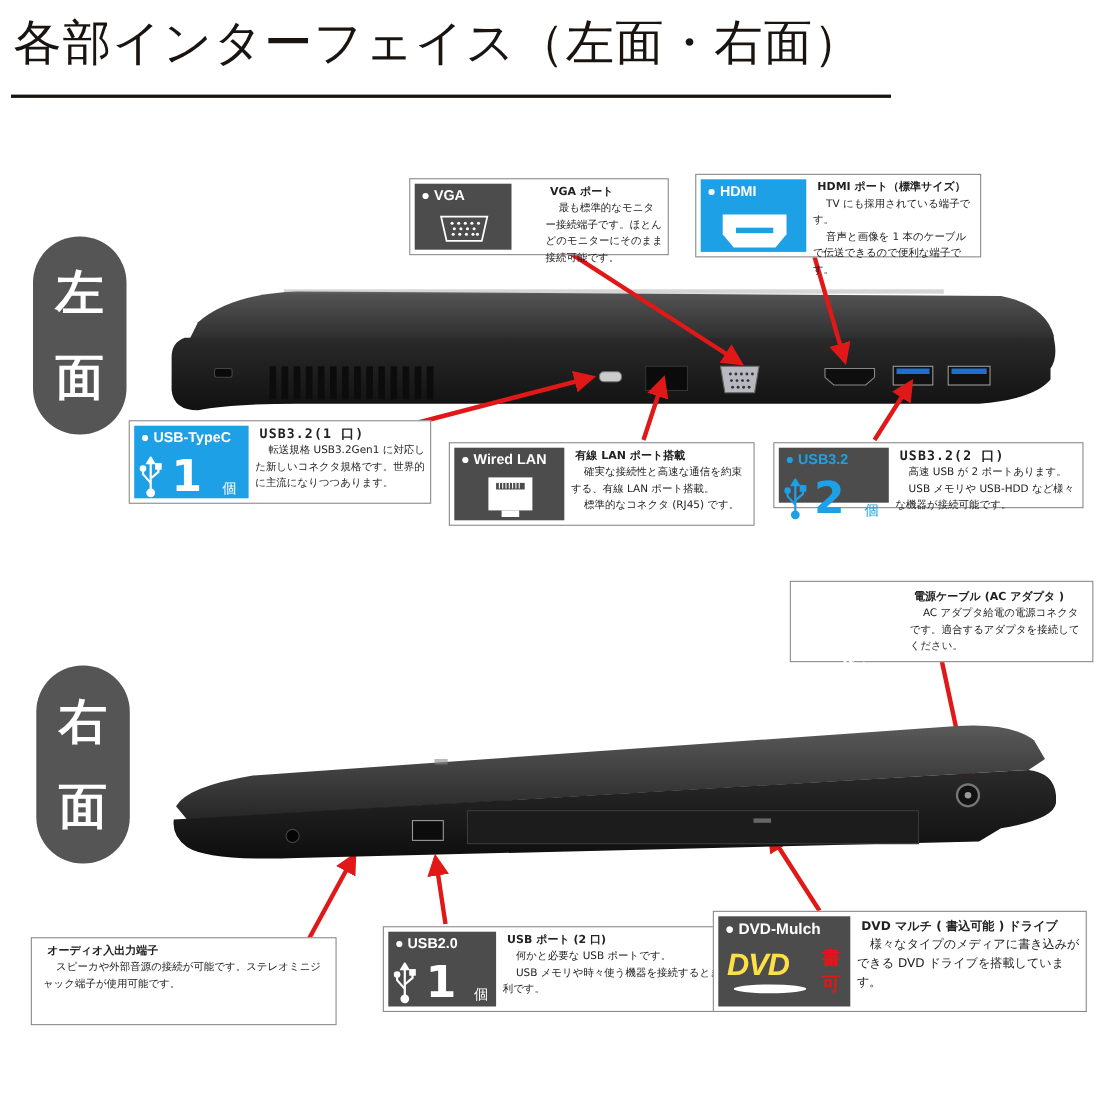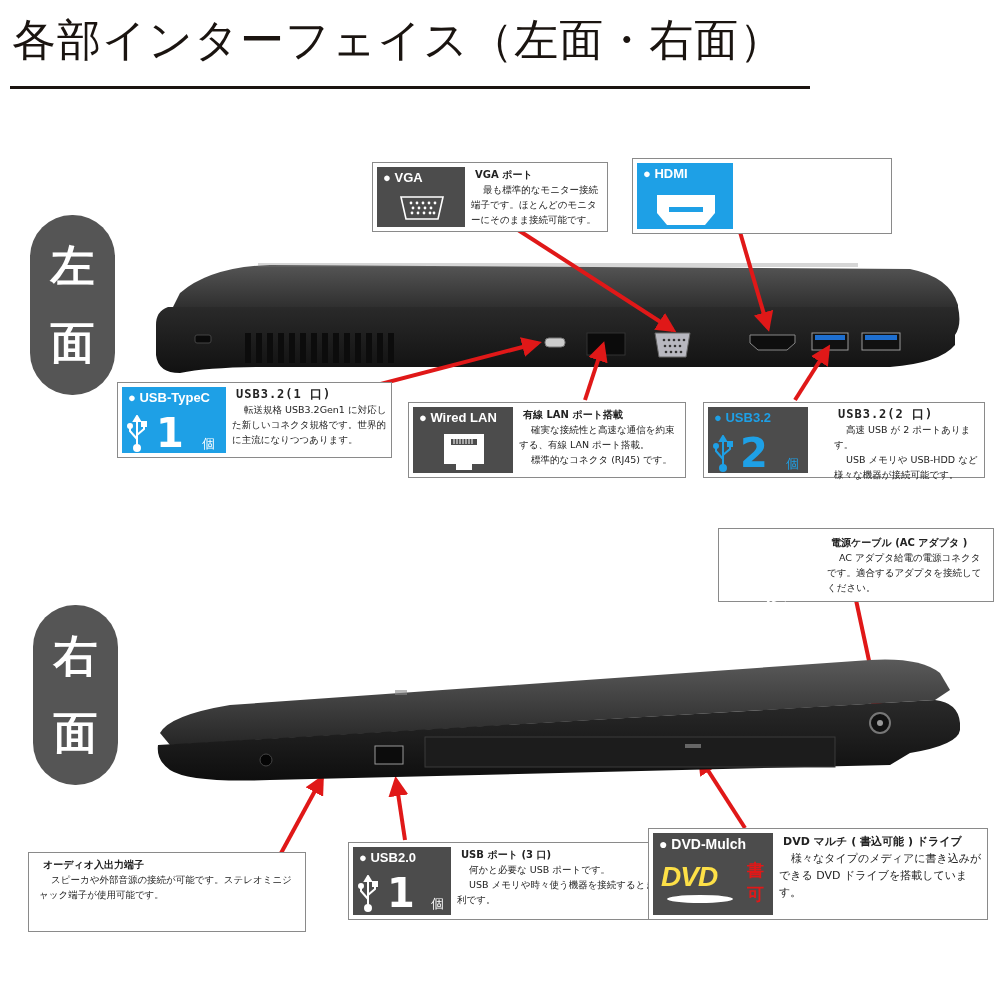--- a/index.html
+++ b/index.html
@@ -119,21 +119,21 @@
     <line x1="300" y1="405" x2="538" y2="343"></line>
     <line x1="585" y1="400" x2="603" y2="345"></line>
     <line x1="795" y1="400" x2="828" y2="348"></line>
     <line x1="856" y1="600" x2="880" y2="712"></line>
     <line x1="280" y1="855" x2="322" y2="778"></line>
     <line x1="405" y1="840" x2="396" y2="780"></line>
     <line x1="745" y1="828" x2="700" y2="758"></line>
   </g>
 </svg>
 
-<div class="card" style="left:372px; top:162px; width:236px; height:70px;">
+<div class="card" style="left:372px; top:162px; width:236px; height:70px;gap:25px;">
   <div class="badge dark" style="width:88px;">
     <span class="blabel">● VGA</span>
     <svg style="position:absolute; left:22px; top:28px;" width="46" height="26">
       <path d="M2,2 L44,2 L39,24 L7,24 Z" fill="none" stroke="#fff" stroke-width="1.6"></path>
       <g fill="#fff">
           <circle cx="12" cy="8" r="1.4"></circle>
           <circle cx="18" cy="8" r="1.4"></circle>
           <circle cx="24" cy="8" r="1.4"></circle>
           <circle cx="30" cy="8" r="1.4"></circle>
           <circle cx="36" cy="8" r="1.4"></circle>
@@ -156,20 +156,25 @@
 </div>
 
 <div class="card" style="left:632px; top:158px; width:260px; height:76px;">
   <div class="badge blue" style="width:96px;">
     <span class="blabel">● HDMI</span>
     <svg style="position:absolute; left:18px; top:30px;" width="62" height="34">
       <path d="M2,2 L60,2 L60,20 L50,32 L12,32 L2,20 Z" fill="#fff"></path>
       <rect x="14" y="14" width="34" height="5" fill="#1ea0e6"></rect>
     </svg>
   </div>
+  <div class="text">
+    <span class="head">HDMI ポート（標準サイズ）</span>
+    <span class="body">TV にも採用されている端子です。</span>
+    <span class="body">音声と画像を 1 本のケーブルで伝送できるので便利な端子です。</span>
+  </div>
 </div>
 
 <div class="card" style="left:117px; top:382px; width:275px; height:76px;">
   <div class="badge blue" style="width:104px;">
     <span class="blabel">● USB-TypeC</span>
     <svg class="usb-icon" style="left:4px; top:28px;" width="22" height="38">
       <g stroke="#fff" stroke-width="2" fill="#fff">
         <line x1="11" y1="4" x2="11" y2="32"></line>
           <path d="M8,6 L11,1 L14,6 Z"></path>
         <path d="M11,24 L4,16 L4,12" fill="none"></path>
@@ -206,21 +211,21 @@
       <rect x="13" y="31" width="16" height="6" fill="#fff"></rect>
     </svg>
   </div>
   <div class="text">
     <span class="head">有線 LAN ポート搭載</span>
     <span class="body">確実な接続性と高速な通信を約束する、有線 LAN ポート搭載。</span>
     <span class="body">標準的なコネクタ (RJ45) です。</span>
   </div>
 </div>
 
-<div class="card" style="left:703px; top:402px; width:282px; height:76px;gap:20px;">
+<div class="card" style="left:703px; top:402px; width:282px; height:60px;">
   <div class="badge dark" style="width:100px;">
     <span class="blabel blue-text">● USB3.2</span>
     <svg class="usb-icon" style="left:4px; top:28px;" width="22" height="38">
       <g stroke="#1ea0e6" stroke-width="2" fill="#1ea0e6">
         <line x1="11" y1="4" x2="11" y2="32"></line>
           <path d="M8,6 L11,1 L14,6 Z"></path>
         <path d="M11,24 L4,16 L4,12" fill="none"></path>
           <circle cx="4" cy="11" r="2"></circle>
         <path d="M11,20 L18,14 L18,10" fill="none"></path>
           <rect x="16" y="7" width="4" height="4"></rect>
@@ -304,21 +309,21 @@
           <circle cx="4" cy="11" r="2"></circle>
         <path d="M11,20 L18,14 L18,10" fill="none"></path>
           <rect x="16" y="7" width="4" height="4"></rect>
         <circle cx="11" cy="33" r="3"></circle>
       </g>
     </svg>
     <span class="big-num" style="left:34px; top:26px; color:#fff;">1</span>
     <span class="ko" style="left:78px; top:48px; color:#fff;">個</span>
   </div>
   <div class="text">
-    <span class="head">USB ポート (3 口)</span>
+    <span class="head">USB ポート (2 口)</span>
     <span class="body">何かと必要な USB ポートです。</span>
     <span class="body">USB メモリや時々使う機器を接続するとき便利です。</span>
   </div>
 </div>
 
 <div class="card" style="left:648px; top:828px; width:340px; height:92px;justify-content:flex-end;">
   <div class="badge dark" style="width:120px;">
     <span class="blabel" style="font-size:14px;">● DVD-Mulch</span>
     <span style="position:absolute; left:8px; top:28px; font-size:28px; font-weight:bold; font-style:italic; color:#fde047; font-family:'Liberation Sans', sans-serif; letter-spacing:-1px;">DVD</span>
     <span style="position:absolute; left:14px; top:62px; width:66px; height:8px; border-radius:50%; background:#fff;"></span>

